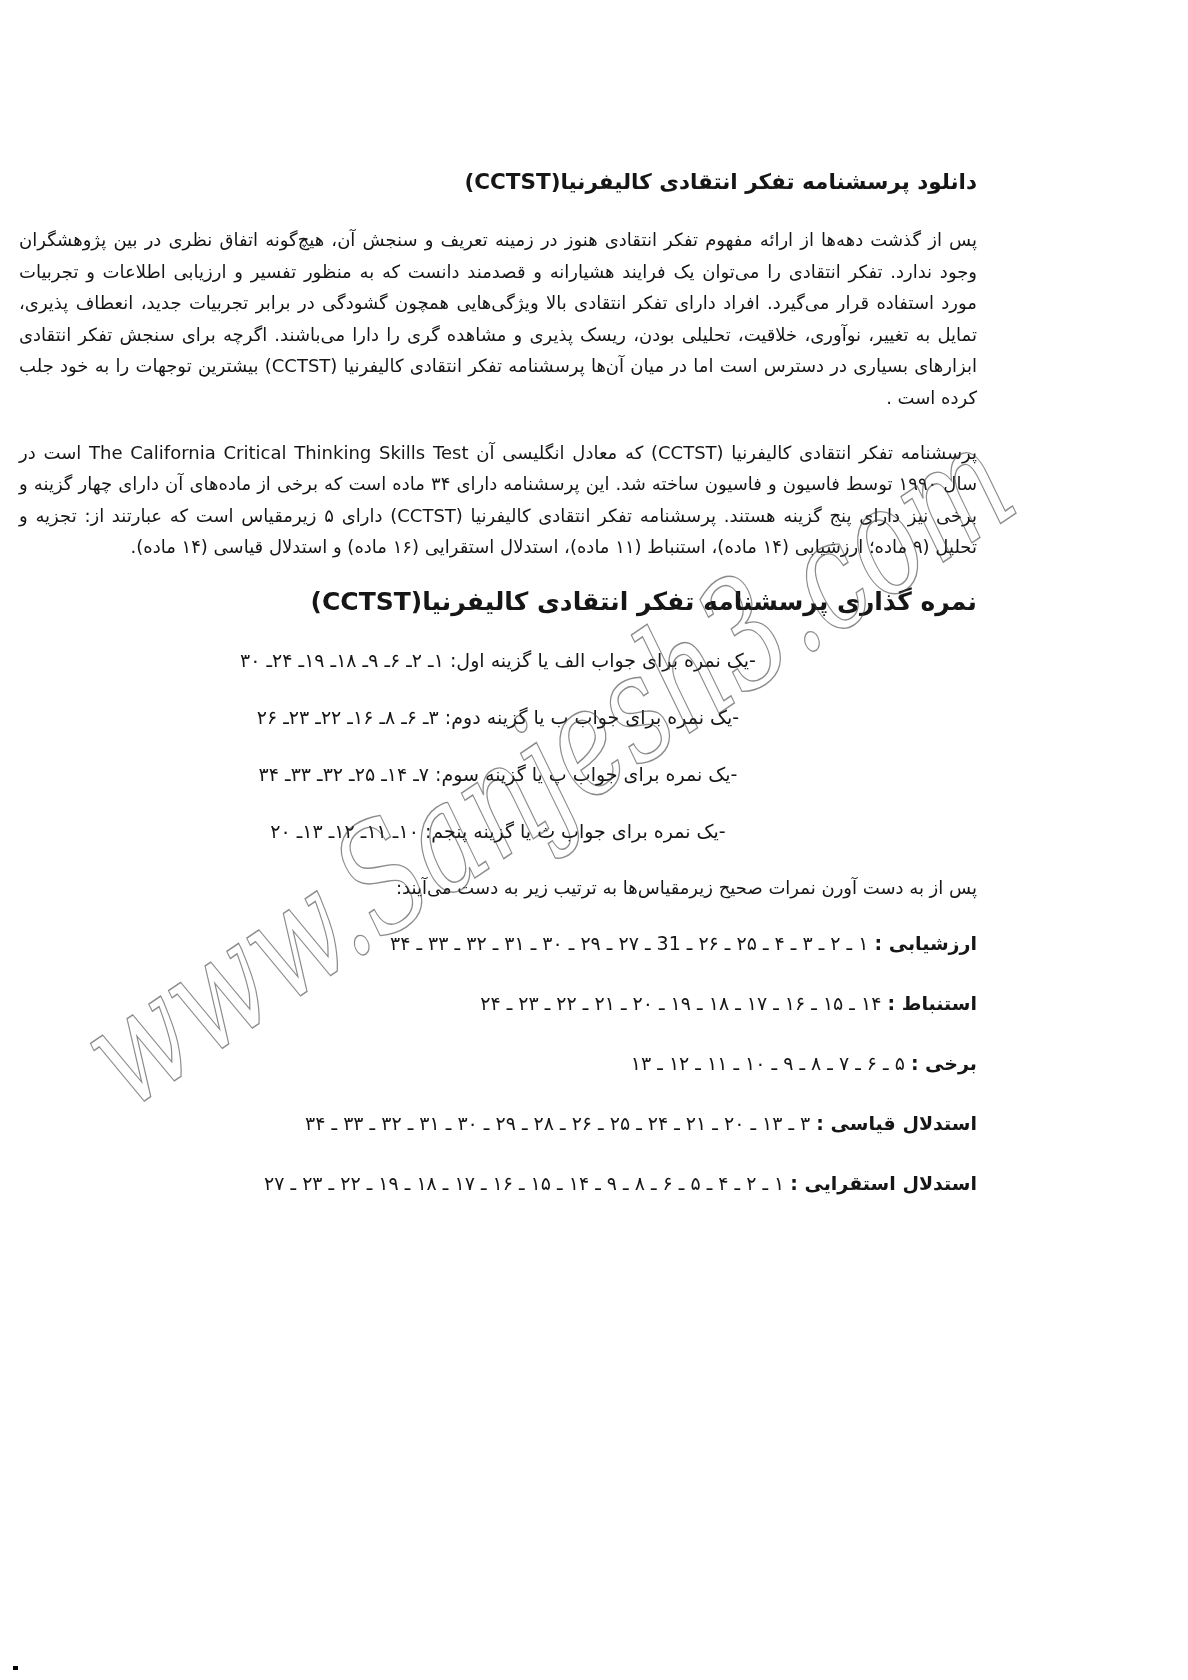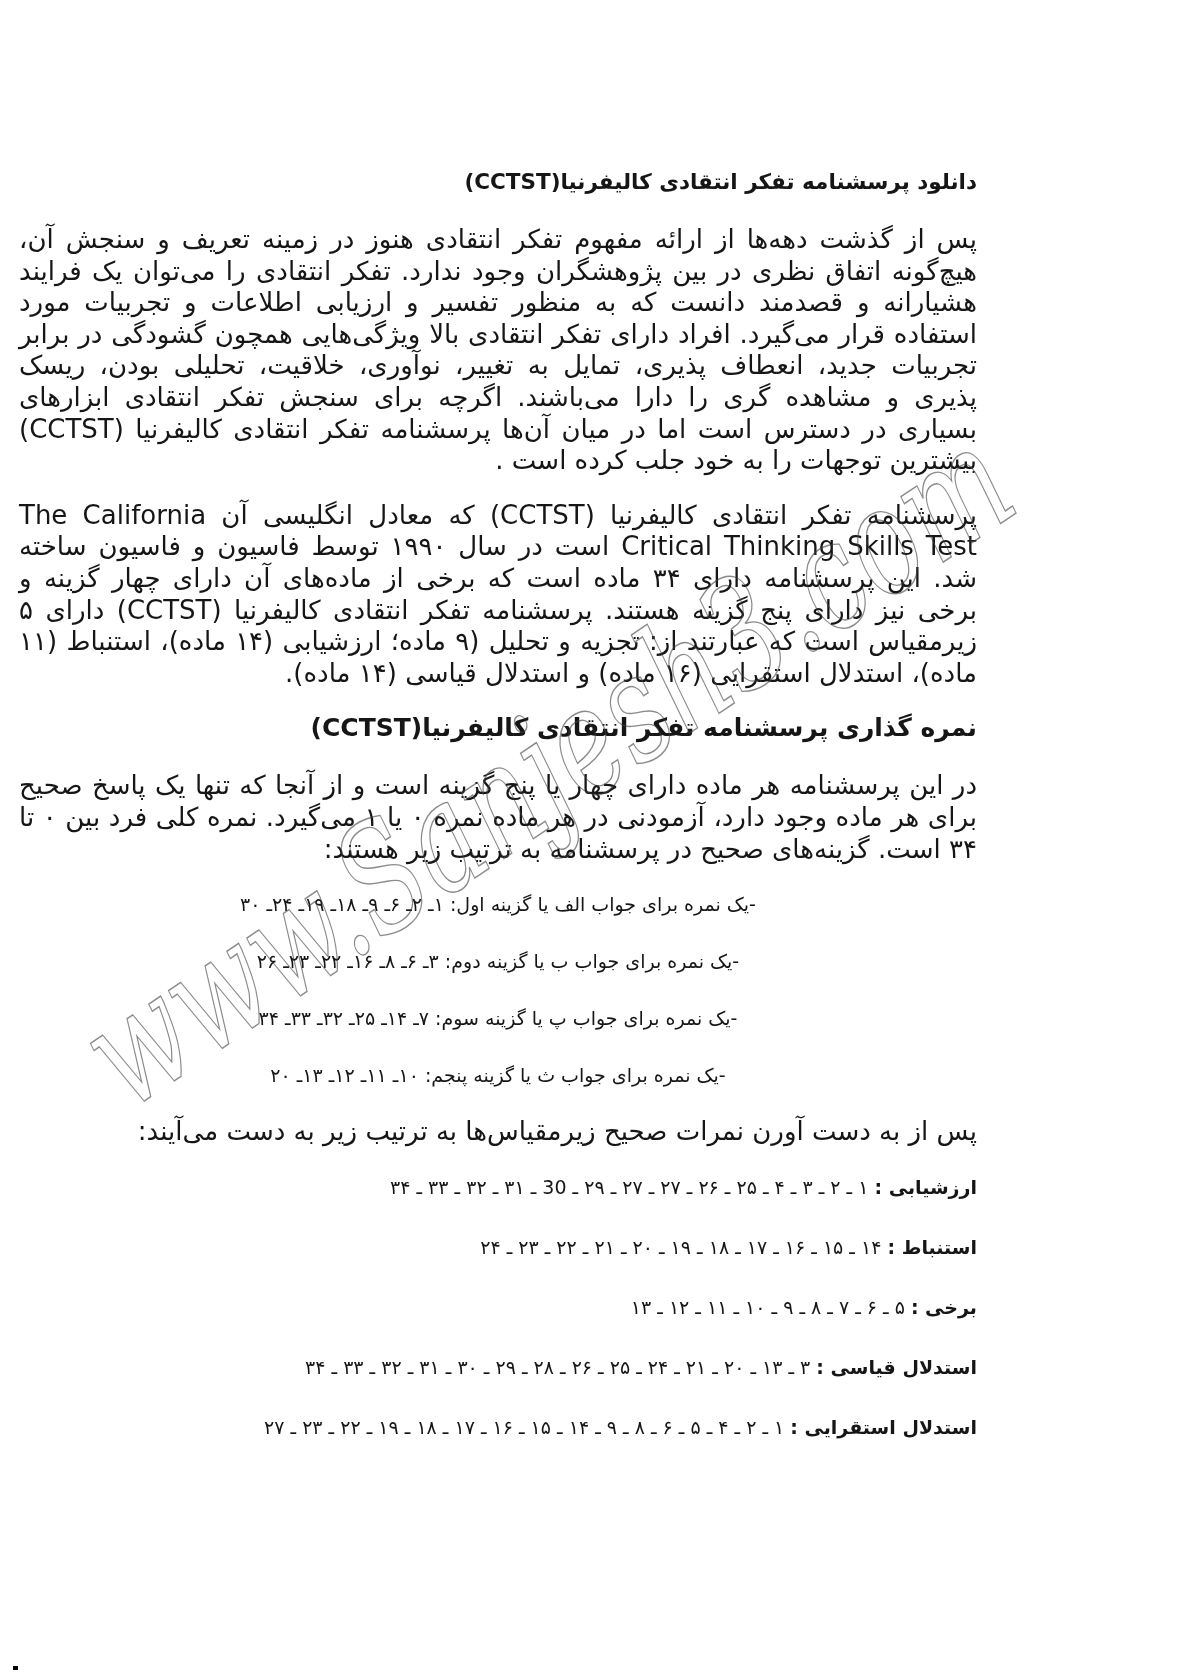--- a/index.html
+++ b/index.html
@@ -19,21 +19,21 @@
     width:958px;
   }
   .doc-title{
     font-size:21.5px;
     font-weight:bold;
     text-align:right;
     margin:0 0 26px 0;
     line-height:32px;
   }
   .body-par{
-    font-size:26px;
+    font-size:18px;
     line-height:31.6px;
     text-align:justify;
     text-align-last:right;
     margin:0 0 23px 0;
   }
   .section-heading{
     font-size:25px;
     font-weight:bold;
     text-align:right;
     margin:8px 0 26px 0;
@@ -85,35 +85,34 @@
   <div class="content">
 
     <h1 class="doc-title">دانلود پرسشنامه تفکر انتقادی کالیفرنیا(CCTST)</h1>
 
     <p class="body-par">پس از گذشت دهه‌ها از ارائه مفهوم تفکر انتقادی هنوز در زمینه تعریف و سنجش آن، هیچ‌گونه اتفاق نظری در بین پژوهشگران وجود ندارد. تفکر انتقادی را می‌توان یک فرایند هشیارانه و قصدمند دانست که به منظور تفسیر و ارزیابی اطلاعات و تجربیات مورد استفاده قرار می‌گیرد. افراد دارای تفکر انتقادی بالا ویژگی‌هایی همچون گشودگی در برابر تجربیات جدید، انعطاف پذیری، تمایل به تغییر، نوآوری، خلاقیت، تحلیلی بودن، ریسک پذیری و مشاهده گری را دارا می‌باشند. اگرچه برای سنجش تفکر انتقادی ابزارهای بسیاری در دسترس است اما در میان آن‌ها پرسشنامه تفکر انتقادی کالیفرنیا (CCTST) بیشترین توجهات را به خود جلب کرده است .</p>
 
     <p class="body-par">پرسشنامه تفکر انتقادی کالیفرنیا (CCTST) که معادل انگلیسی آن The California Critical Thinking Skills Test است در سال ۱۹۹۰ توسط فاسیون و فاسیون ساخته شد. این پرسشنامه دارای ۳۴ ماده است که برخی از ماده‌های آن دارای چهار گزینه و برخی نیز دارای پنج گزینه هستند. پرسشنامه تفکر انتقادی کالیفرنیا (CCTST) دارای ۵ زیرمقیاس است که عبارتند از: تجزیه و تحلیل (۹ ماده؛ ارزشیابی (۱۴ ماده)، استنباط (۱۱ ماده)، استدلال استقرایی (۱۶ ماده) و استدلال قیاسی (۱۴ ماده).</p>
 
     <h2 class="section-heading">نمره گذاری پرسشنامه تفکر انتقادی کالیفرنیا(CCTST)</h2>
 
-    <p class="body-par">در این پرسشنامه هر ماده دارای چهار یا پنج گزینه است و از آنجا که تنها یک پاسخ صحیح برای هر ماده وجود دارد، آزمودنی در هر ماده نمره ۰ یا ۱ می‌گیرد. نمره کلی فرد بین ۰ تا ۳۴ است. گزینه‌های صحیح در پرسشنامه به ترتیب زیر هستند:</p>
 
     <div class="answer-key">
       <div class="bullet-line">-یک نمره برای جواب الف یا گزینه اول: ۱ـ ۲ـ ۶ـ ۹ـ ۱۸ـ ۱۹ـ ۲۴ـ ۳۰</div>
       <div class="bullet-line">-یک نمره برای جواب ب یا گزینه دوم: ۳ـ ۶ـ ۸ـ ۱۶ـ ۲۲ـ ۲۳ـ ۲۶</div>
       <div class="bullet-line">-یک نمره برای جواب پ یا گزینه سوم: ۷ـ ۱۴ـ ۲۵ـ ۳۲ـ ۳۳ـ ۳۴</div>
       <div class="bullet-line">-یک نمره برای جواب ث یا گزینه پنجم: ۱۰ـ ۱۱ـ ۱۲ـ ۱۳ـ ۲۰</div>
     </div>
 
     <p class="body-par">پس از به دست آورن نمرات صحیح زیرمقیاس‌ها به ترتیب زیر به دست می‌آیند:</p>
 
     <div>
       <div class="subscale-line">
         <span class="subscale-label">ارزشیابی :</span>
-        <span class="subscale-values">۱ ـ ۲ ـ ۳ ـ ۴ ـ ۲۵ ـ ۲۶ ـ ۲۷ ـ ۲۷ ـ ۲۹ ـ 30 ـ ۳۱ ـ ۳۲ ـ ۳۳ ـ ۳۴</span>
+        <span class="subscale-values">۱ ـ ۲ ـ ۳ ـ ۴ ـ ۲۵ ـ ۲۶ ـ 31 ـ ۲۷ ـ ۲۹ ـ ۳۰ ـ ۳۱ ـ ۳۲ ـ ۳۳ ـ ۳۴</span>
       </div>
       <div class="subscale-line">
         <span class="subscale-label">استنباط :</span>
         <span class="subscale-values">۱۴ ـ ۱۵ ـ ۱۶ ـ ۱۷ ـ ۱۸ ـ ۱۹ ـ ۲۰ ـ ۲۱ ـ ۲۲ ـ ۲۳ ـ ۲۴</span>
       </div>
       <div class="subscale-line">
         <span class="subscale-label">برخی :</span>
         <span class="subscale-values">۵ ـ ۶ ـ ۷ ـ ۸ ـ ۹ ـ ۱۰ ـ ۱۱ ـ ۱۲ ـ ۱۳</span>
       </div>
       <div class="subscale-line">

